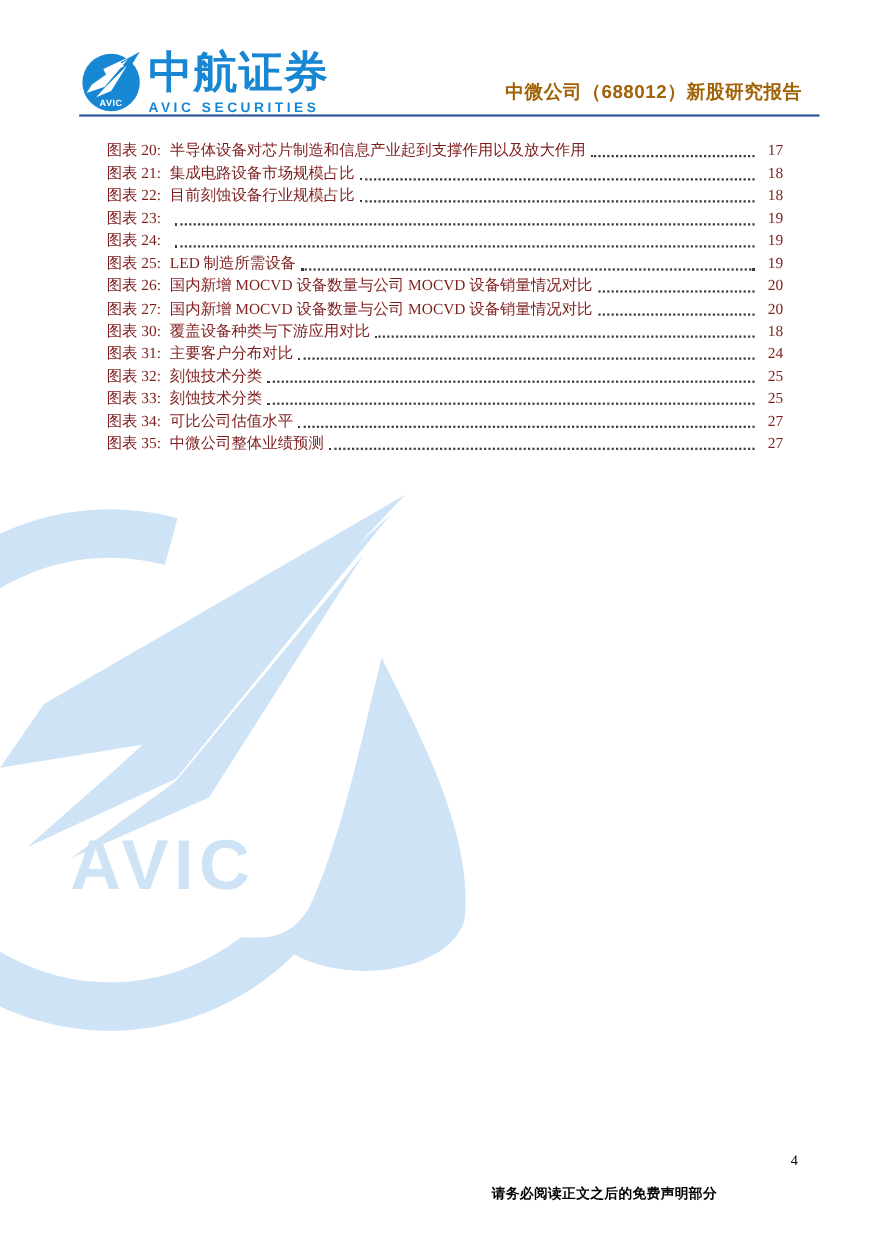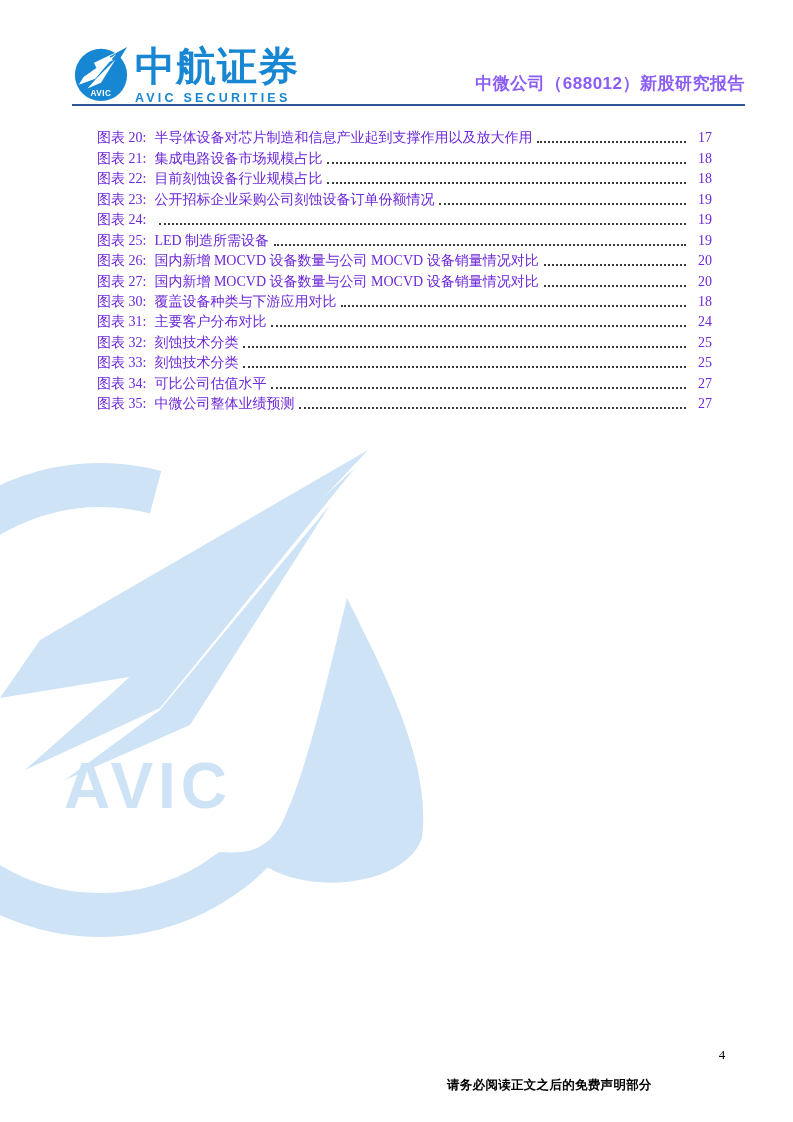--- a/index.html
+++ b/index.html
@@ -20,30 +20,30 @@
   .header {
     position:absolute; left:72px; top:44px; width:673px; height:62px;
     border-bottom:2px solid #2F5597;
   }
   .logo-icon { position:absolute; left:0; top:1px; width:58px; height:58px; }
   .brand { position:absolute; left:63px; top:0; color:#1787D3;
            font-family:"Liberation Sans","DejaVu Sans",sans-serif; }
   .brand-cn { font-size:40px; font-weight:bold; letter-spacing:1px; line-height:44px;text-align:right; }
   .brand-en { font-size:12.5px; font-weight:bold; letter-spacing:3.2px; line-height:13px; margin-top:4px; }
   .report-title {
-    position:absolute; right:0; bottom:9px;
+    position:absolute; right:16px; bottom:9px;
     font-family:"Liberation Sans","DejaVu Sans",sans-serif;
-    font-size:17px; font-weight:bold; color:#8b5cf6; letter-spacing:0.5px;
+    font-size:17px; font-weight:bold; color:#a16207; letter-spacing:0.5px;
     white-space:nowrap;
   }
   
   .toc { position:absolute; left:97px; top:126px; width:615px; }
   .toc-row {
     display:flex; align-items:flex-end; height:20.45px;
-    font-size:14px; color:#6d28d9; white-space:nowrap;
+    font-size:14px; color:#7f1d1d; white-space:nowrap;
   }
   .toc-row > span { line-height:16px; }
   .toc-label { margin-right:8px; }
   .toc-title { }
   .dots {
     flex:1 1 auto; min-width:10px;
     border-bottom:2px dotted #3b3b3b;
     margin:0 2px 3px 5px;
   }
   .page-num { width:24px; text-align:right; }
@@ -115,21 +115,20 @@
 
     <div class="toc-row">
       <span class="toc-label">图表 22:</span>
       <span class="toc-title">目前刻蚀设备行业规模占比</span>
       <span class="dots"></span>
       <span class="page-num">18</span>
     </div>
 
     <div class="toc-row">
       <span class="toc-label">图表 23:</span>
-      <span class="toc-title">公开招标企业采购公司刻蚀设备订单份额情况</span>
       <span class="dots"></span>
       <span class="page-num">19</span>
     </div>
 
     <div class="toc-row">
       <span class="toc-label">图表 24:</span>
       <span class="dots"></span>
       <span class="page-num">19</span>
     </div>
 

